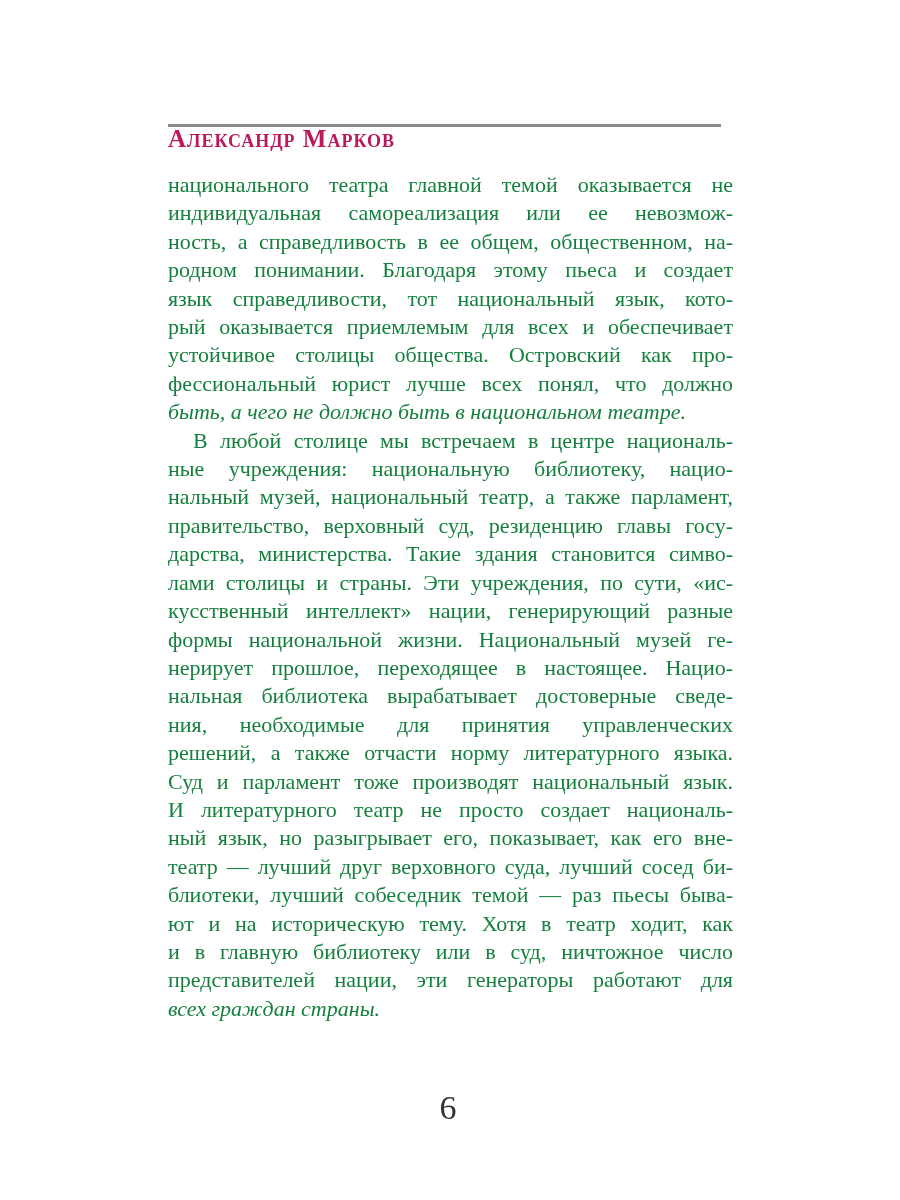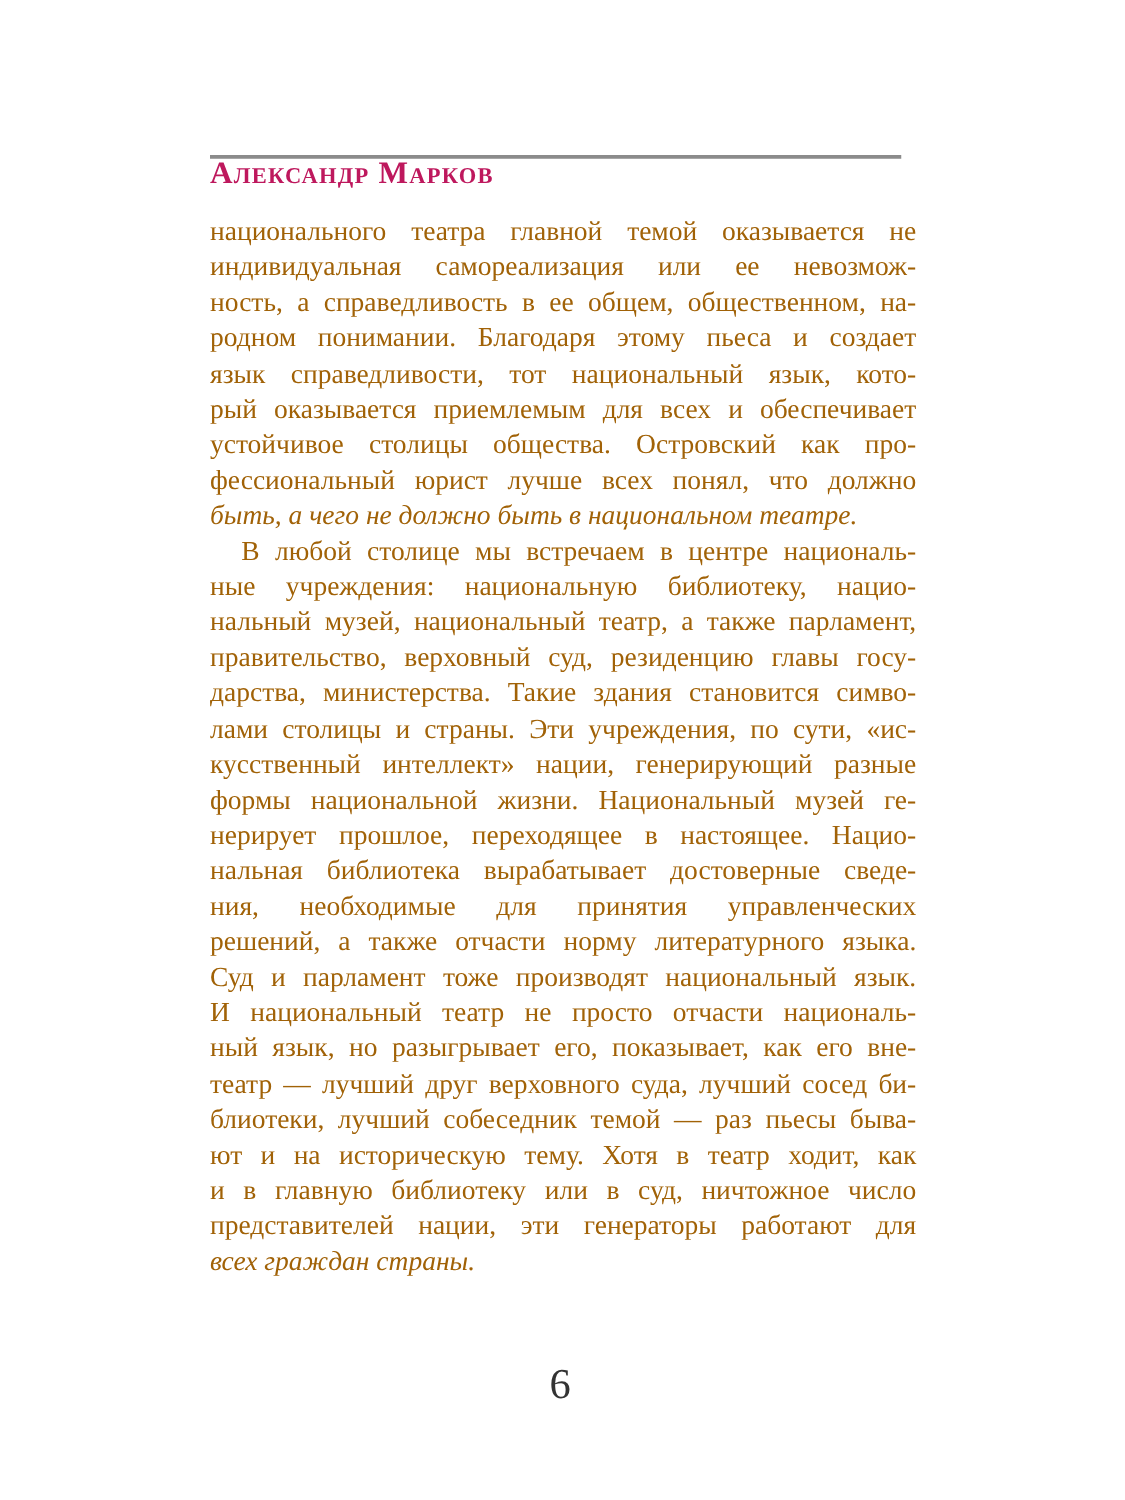--- a/index.html
+++ b/index.html
@@ -32,21 +32,21 @@
     height: 3px;
     background: #8b8b8b;
   }
   .body-text {
     position: absolute;
     left: 168px;
     top: 171px;
     width: 565px;
     font-size: 22px;
     line-height: 28.4px;
-    color: #a16207;
+    color: #15803d;
   }
   .line {
     text-align: justify;
     text-align-last: justify;
     white-space: normal;
   }
   .line.ragged { text-align-last: left; font-style: italic; }
   .line.indent { text-indent: 25px; }
   .page-number {
     position: absolute;
@@ -84,21 +84,21 @@
       <div class="line">правительство, верховный суд, резиденцию главы госу-</div>
       <div class="line">дарства, министерства. Такие здания становится симво-</div>
       <div class="line">лами столицы и страны. Эти учреждения, по сути, «ис-</div>
       <div class="line">кусственный интеллект» нации, генерирующий разные</div>
       <div class="line">формы национальной жизни. Национальный музей ге-</div>
       <div class="line">нерирует прошлое, переходящее в настоящее. Нацио-</div>
       <div class="line">нальная библиотека вырабатывает достоверные сведе-</div>
       <div class="line">ния, необходимые для принятия управленческих</div>
       <div class="line">решений, а также отчасти норму литературного языка.</div>
       <div class="line">Суд и парламент тоже производят национальный язык.</div>
-      <div class="line">И национальный театр не просто отчасти националь-</div>
+      <div class="line">И литературного театр не просто создает националь-</div>
       <div class="line">ный язык, но разыгрывает его, показывает, как его вне-</div>
       <div class="line">театр — лучший друг верховного суда, лучший сосед би-</div>
       <div class="line">блиотеки, лучший собеседник темой — раз пьесы быва-</div>
       <div class="line">ют и на историческую тему. Хотя в театр ходит, как</div>
       <div class="line">и в главную библиотеку или в суд, ничтожное число</div>
       <div class="line">представителей нации, эти генераторы работают для</div>
       <div class="line ragged">всех граждан страны.</div>
     </div>
 
   <div class="page-number">6</div>

